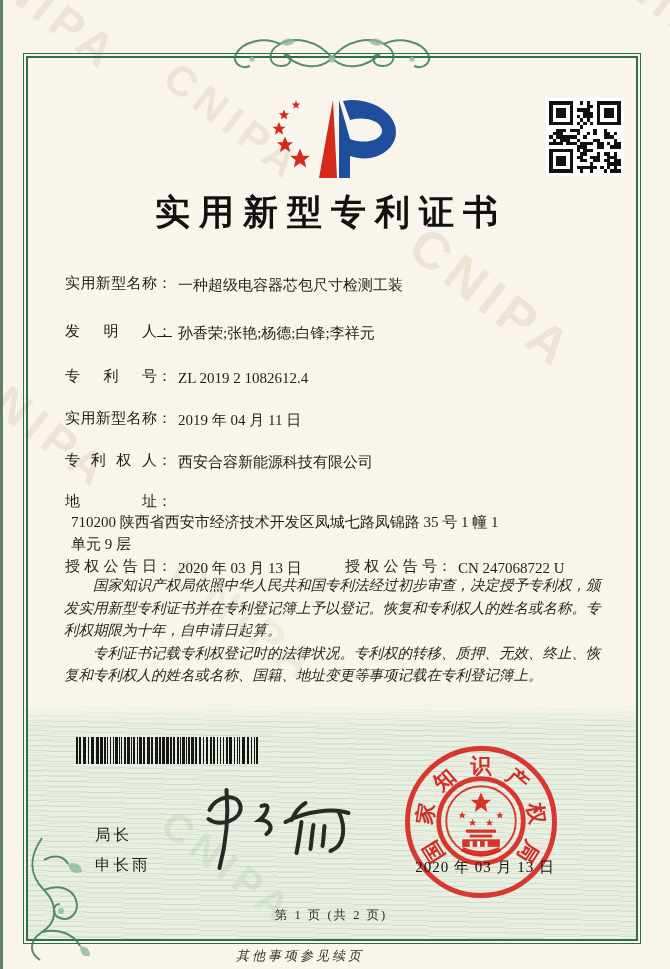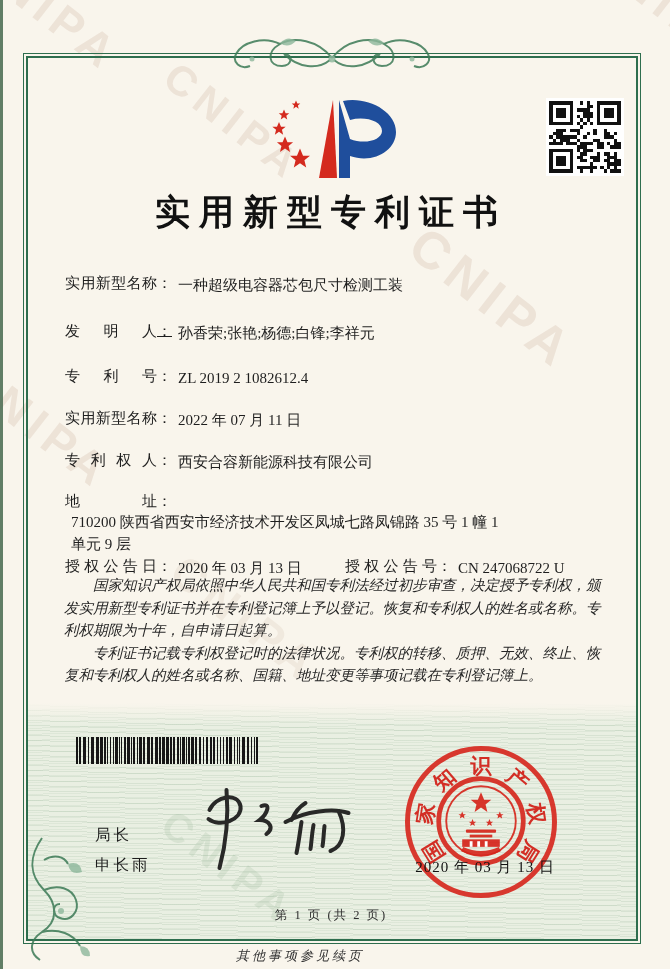--- a/index.html
+++ b/index.html
@@ -288,21 +288,21 @@
   </div>
 
   <div class="abs title">实用新型专利证书</div>
   <div class="abs row" style="top:322px;text-decoration:underline;">
     <span class="f-label">发明人</span><span class="f-colon">：</span><span class="f-value">孙香荣;张艳;杨德;白锋;李祥元</span>
   </div>
   <div class="abs row" style="top:367px;">
     <span class="f-label">专利号</span><span class="f-colon">：</span><span class="f-value">ZL 2019 2 1082612.4</span>
   </div>
   <div class="abs row" style="top:409px;">
-    <span class="f-label">实用新型名称</span><span class="f-colon">：</span><span class="f-value">2022 年 07 月 11 日</span>
+    <span class="f-label">实用新型名称</span><span class="f-colon">：</span><span class="f-value">2019 年 04 月 11 日</span>
   </div>
   <div class="abs row" style="top:451px;">
     <span class="f-label">专利权人</span><span class="f-colon">：</span><span class="f-value">西安合容新能源科技有限公司</span>
   </div>
   <div class="abs row" style="top:492px;">
     <span class="f-label">地址</span><span class="f-colon">：</span><span class="f-value">710200 陕西省西安市经济技术开发区凤城七路凤锦路 35 号 1 幢 1 单元 9 层</span>
   </div>
   <div class="abs row" style="top:557px;">
     <span class="f-label">授权公告日</span><span class="f-colon">：</span><span class="f-value">2020 年 03 月 13 日</span>
     <span class="pair2">

